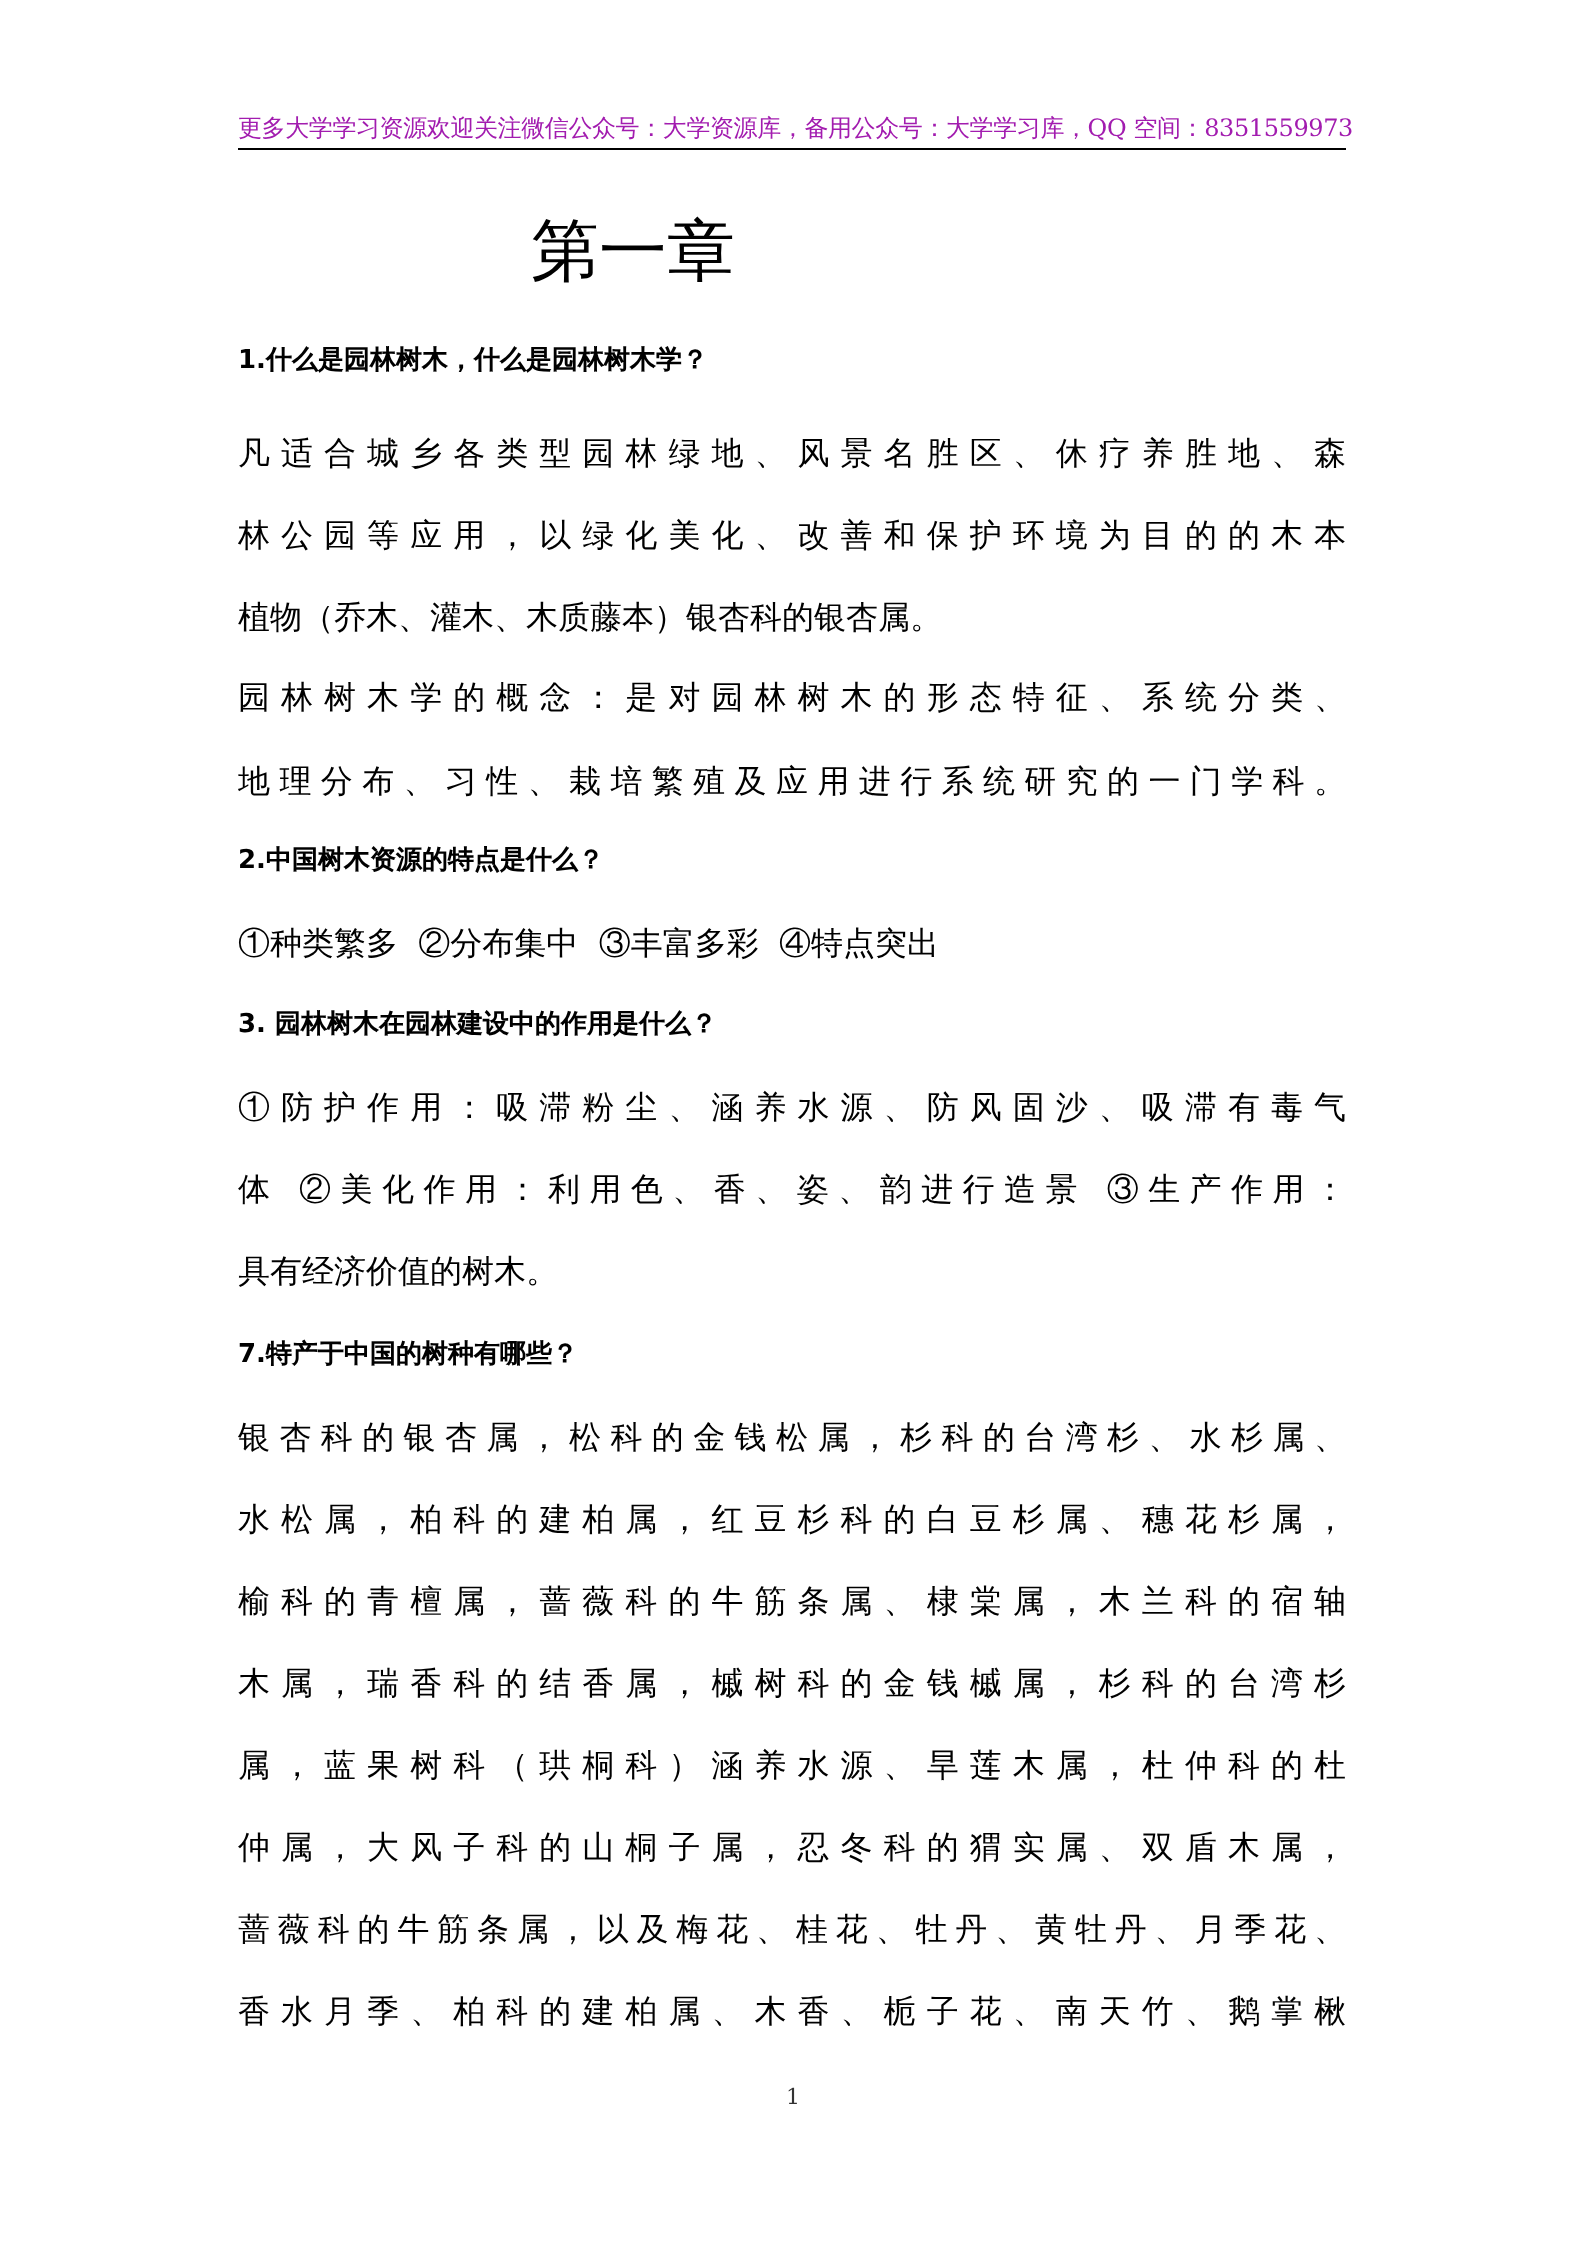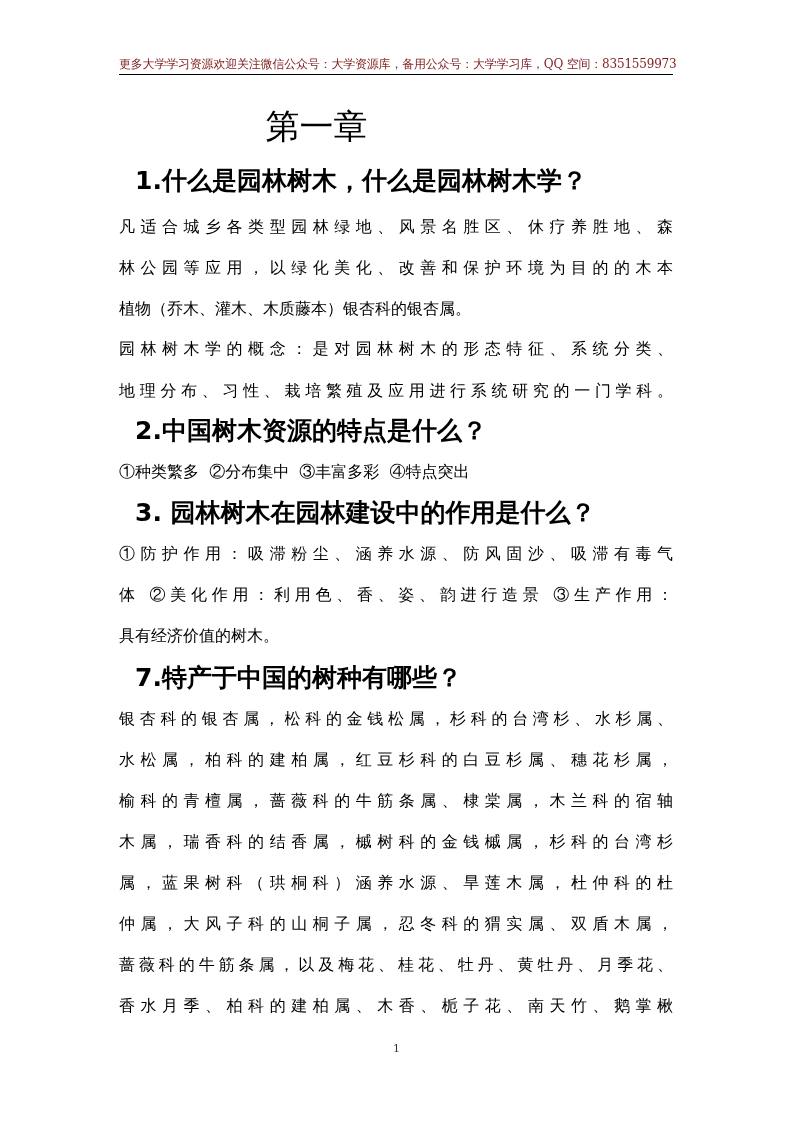--- a/index.html
+++ b/index.html
@@ -1,27 +1,27 @@
 <!DOCTYPE html>
 <html><head>
 <meta charset="utf-8">
 <style>
   html, body { margin: 0; padding: 0; background: #ffffff; }
   body { width: 793px; height: 1122px; position: relative; overflow: hidden;
          font-family: "DejaVu Serif", "Liberation Serif", serif; color: #000; }
   .page { position: absolute; left: 0; top: 0; width: 793px; height: 1122px; background: #fff; }
   .header { position: absolute; left: 119px; top: 56px; width: 554px; height: 18px;
             border-bottom: 1px solid #000; font-size: 12px; line-height: 16px;
-            text-align: center; white-space: nowrap; color: #7f1d1d; letter-spacing: -0.2px; }
+            text-align: center; white-space: nowrap; color: #a21caf; letter-spacing: -0.2px; }
   .title { position: absolute; left: 0; width: 633px; top: 104px; text-align: center;
            font-size: 34px; line-height: 44px; font-weight: normal; }
   .line { position: absolute; left: 119px; width: 554px; font-size: 16px; height: 41px;
           line-height: 41px; white-space: nowrap; overflow: visible; }
   .full { text-align: justify; text-align-last: justify; }
-  .q { font-weight: bold; font-family: "DejaVu Sans", "Liberation Sans", sans-serif; font-size: 25px; margin-left: 16px; }
+  .q { font-weight: bold; font-family: "DejaVu Sans", "Liberation Sans", sans-serif; font-size: 13px; }
   .pagenum { position: absolute; left: 0; width: 793px; top: 1042px; text-align: center;
              font-size: 11px; line-height: 14px; color: #333; }
 </style>
 </head>
 <body>
 
 <div class="page">
   <div class="header">更多大学学习资源欢迎关注微信公众号：大学资源库，备用公众号：大学学习库，QQ 空间：8351559973</div>
 
   <div class="title">第一章</div>

